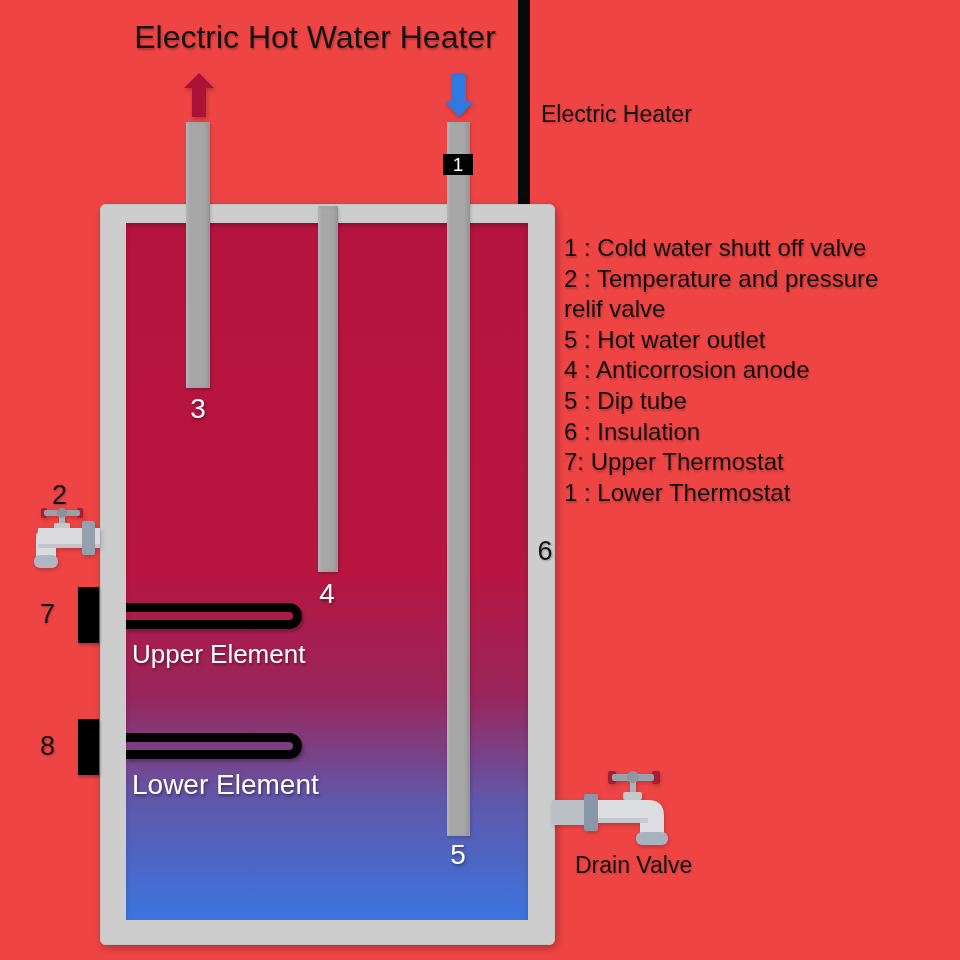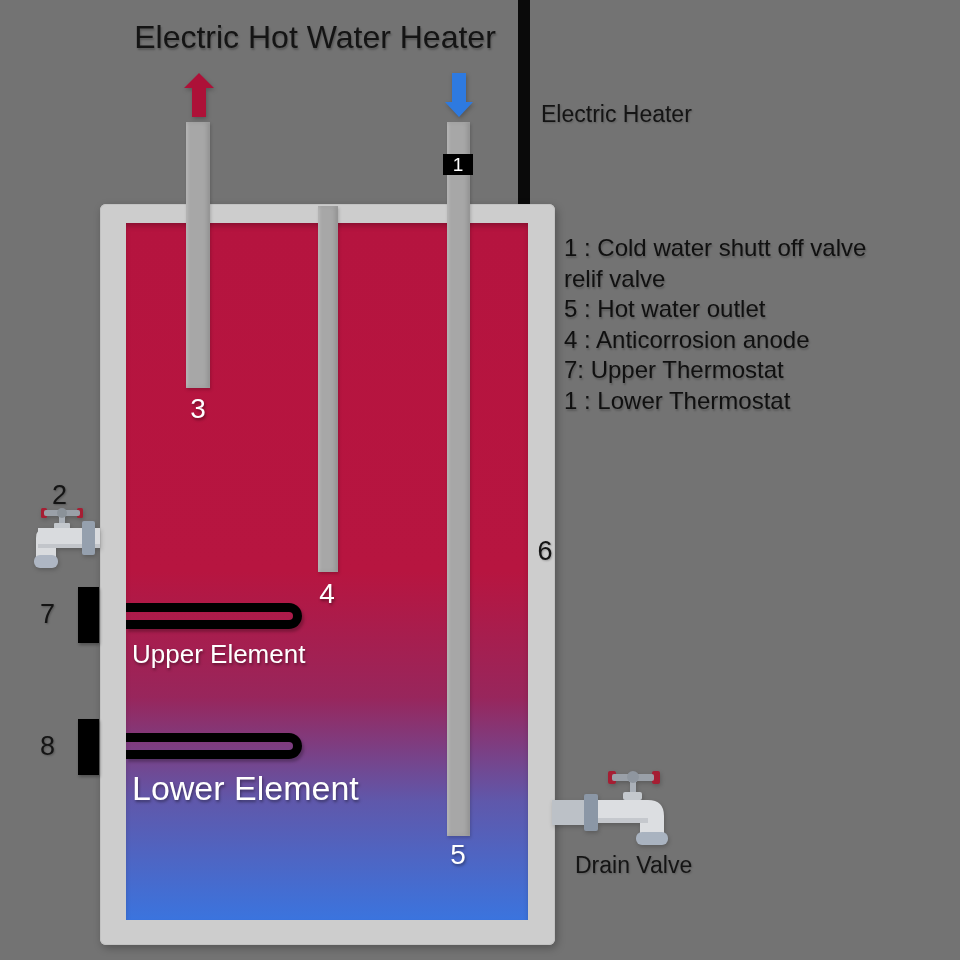--- a/index.html
+++ b/index.html
@@ -1,17 +1,17 @@
 <!DOCTYPE html>
 <html><head>
 <meta charset="utf-8">
 <style>
   html,body{margin:0;padding:0;background:#ffffff;}
   #canvas{
-    position:relative;width:960px;height:960px;background:#737373;overflow:hidden;
+    position:relative;width:960px;height:960px;background:#ef4444;overflow:hidden;
     font-family:"Liberation Sans", sans-serif;color:#111;
   }
   .abs{position:absolute;}
 
   
   .title{
     left:130px;top:19px;width:370px;text-align:center;
     font-size:32px;color:#141414;text-shadow:1px 2px 2px rgba(0,0,0,0.25);
     white-space:nowrap;
   }
@@ -52,21 +52,21 @@
   .legend{left:564px;top:233px;width:370px;}
   .legend-line{font-size:24px;line-height:30.6px;color:#101010;text-shadow:1px 2px 2px rgba(0,0,0,0.22);white-space:nowrap;}
 
   
   .wlabel{color:#fff;text-shadow:1px 2px 3px rgba(0,0,0,0.4);}
   .num3{left:184px;top:393px;width:28px;text-align:center;font-size:28px;}
   .num4{left:313px;top:578px;width:28px;text-align:center;font-size:28px;}
   .num5{left:444px;top:839px;width:28px;text-align:center;font-size:28px;}
   .num6{left:531px;top:536px;width:28px;text-align:center;font-size:27px;color:#141414;text-shadow:1px 1px 2px rgba(0,0,0,0.25);}
   .upper-el-label{left:132px;top:639px;font-size:26px;white-space:nowrap;text-align:right;}
-  .lower-el-label{left:132px;top:769px;font-size:34px;white-space:nowrap;}
+  .lower-el-label{left:132px;top:769px;font-size:28px;white-space:nowrap;}
 
   
   .element{
     width:176px;height:26px;background:transparent;
     border:9px solid #000;border-left:none;border-radius:0 14px 14px 0;
     box-sizing:border-box;box-shadow:2px 3px 3px rgba(0,0,0,0.25);
   }
   .element-upper{left:126px;top:603px;}
   .element-lower{left:126px;top:733px;}
 
@@ -107,23 +107,26 @@
   <svg class="abs arrow-cold" width="28" height="44" viewBox="0 0 28 44">
     <polygon points="14,44 0,29 7,29 7,0 21,0 21,29 28,29" fill="#2e7ae0"></polygon>
   </svg>
 
   <div class="abs valve1">
     <span>1</span>
   </div>
 
   <div class="abs legend">
     <div class="legend-line">1 : Cold water shutt off valve</div>
+    <div class="legend-line">2 : Temperature and pressure</div>
     <div class="legend-line">relif valve</div>
     <div class="legend-line">5 : Hot water outlet</div>
     <div class="legend-line">4 : Anticorrosion anode</div>
+    <div class="legend-line">5 : Dip tube</div>
+    <div class="legend-line">6 : Insulation</div>
     <div class="legend-line">7: Upper Thermostat</div>
     <div class="legend-line">1 : Lower Thermostat</div>
   </div>
 
   <div class="abs wlabel num3">3</div>
   <div class="abs wlabel num4">4</div>
   <div class="abs wlabel num5">5</div>
   <div class="abs num6">6</div>
 
   <div class="abs element element-upper"></div>

